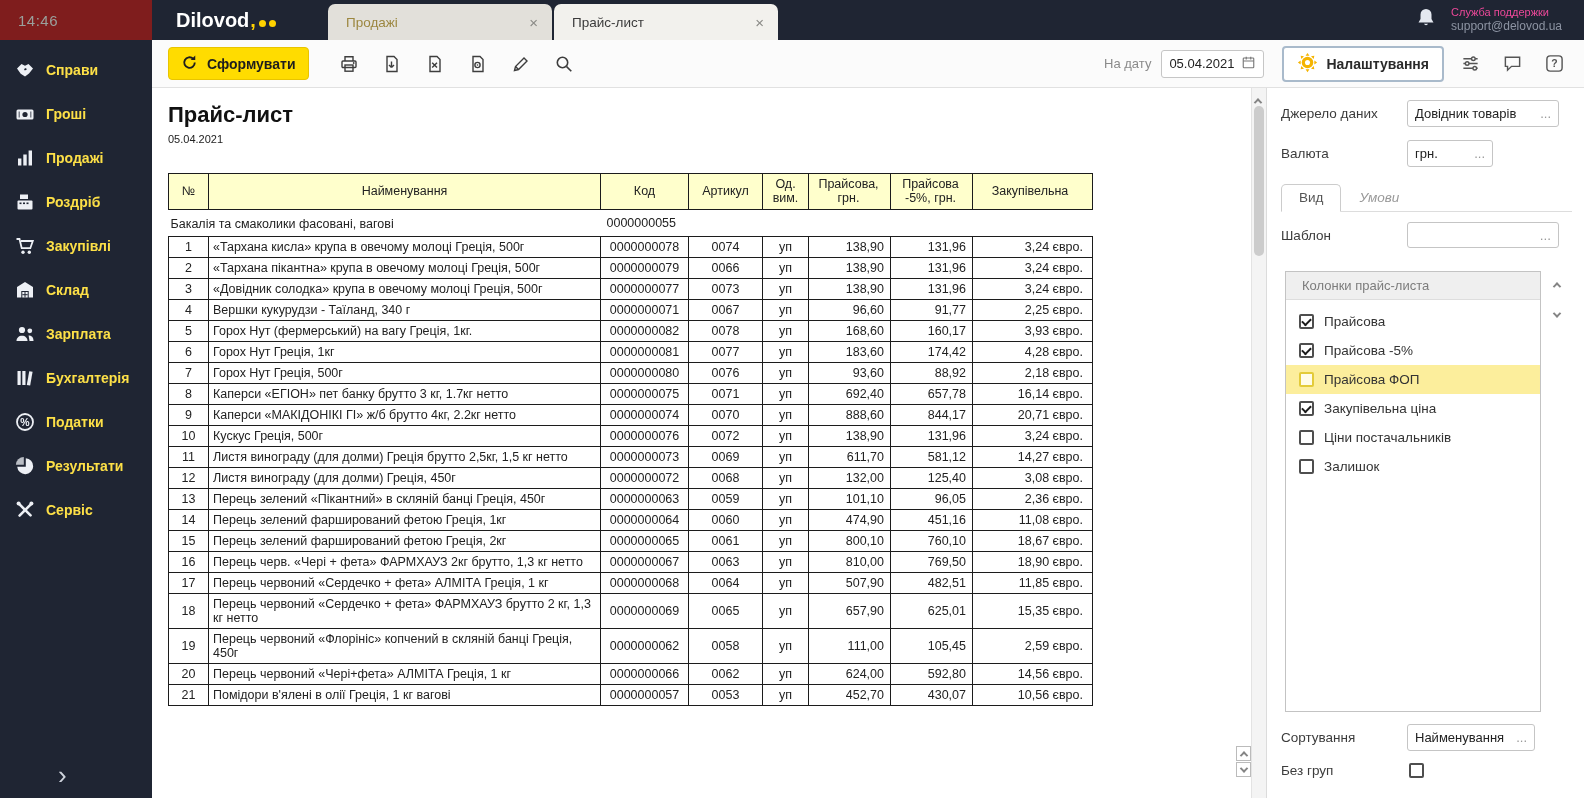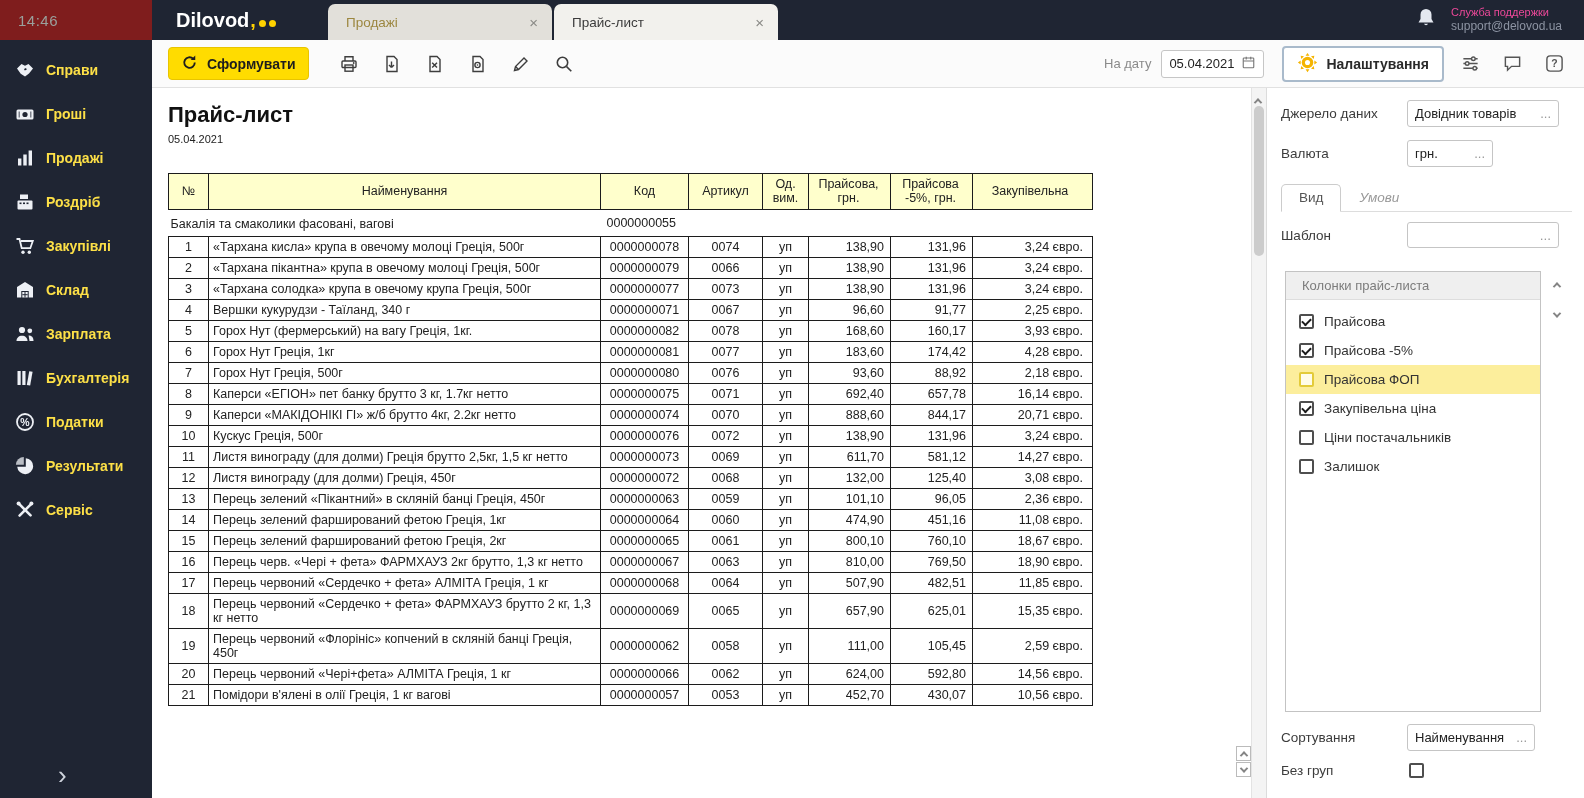--- a/index.html
+++ b/index.html
@@ -386,21 +386,21 @@
               <td class="c-code">0000000079</td>
               <td class="c-art">0066</td>
               <td class="c-unit">уп</td>
               <td class="c-price">138,90</td>
               <td class="c-price">131,96</td>
               <td class="c-purch">3,24 євро.</td>
             </tr>
 
             <tr>
               <td class="c-num">3</td>
-              <td class="c-name">«Тархана солодка» крупа в овечому крупа Греція, 500г</td>
+              <td class="c-name">«Довідник солодка» крупа в овечому молоці Греція, 500г</td>
               <td class="c-code">0000000077</td>
               <td class="c-art">0073</td>
               <td class="c-unit">уп</td>
               <td class="c-price">138,90</td>
               <td class="c-price">131,96</td>
               <td class="c-purch">3,24 євро.</td>
             </tr>
 
             <tr>
               <td class="c-num">4</td>

